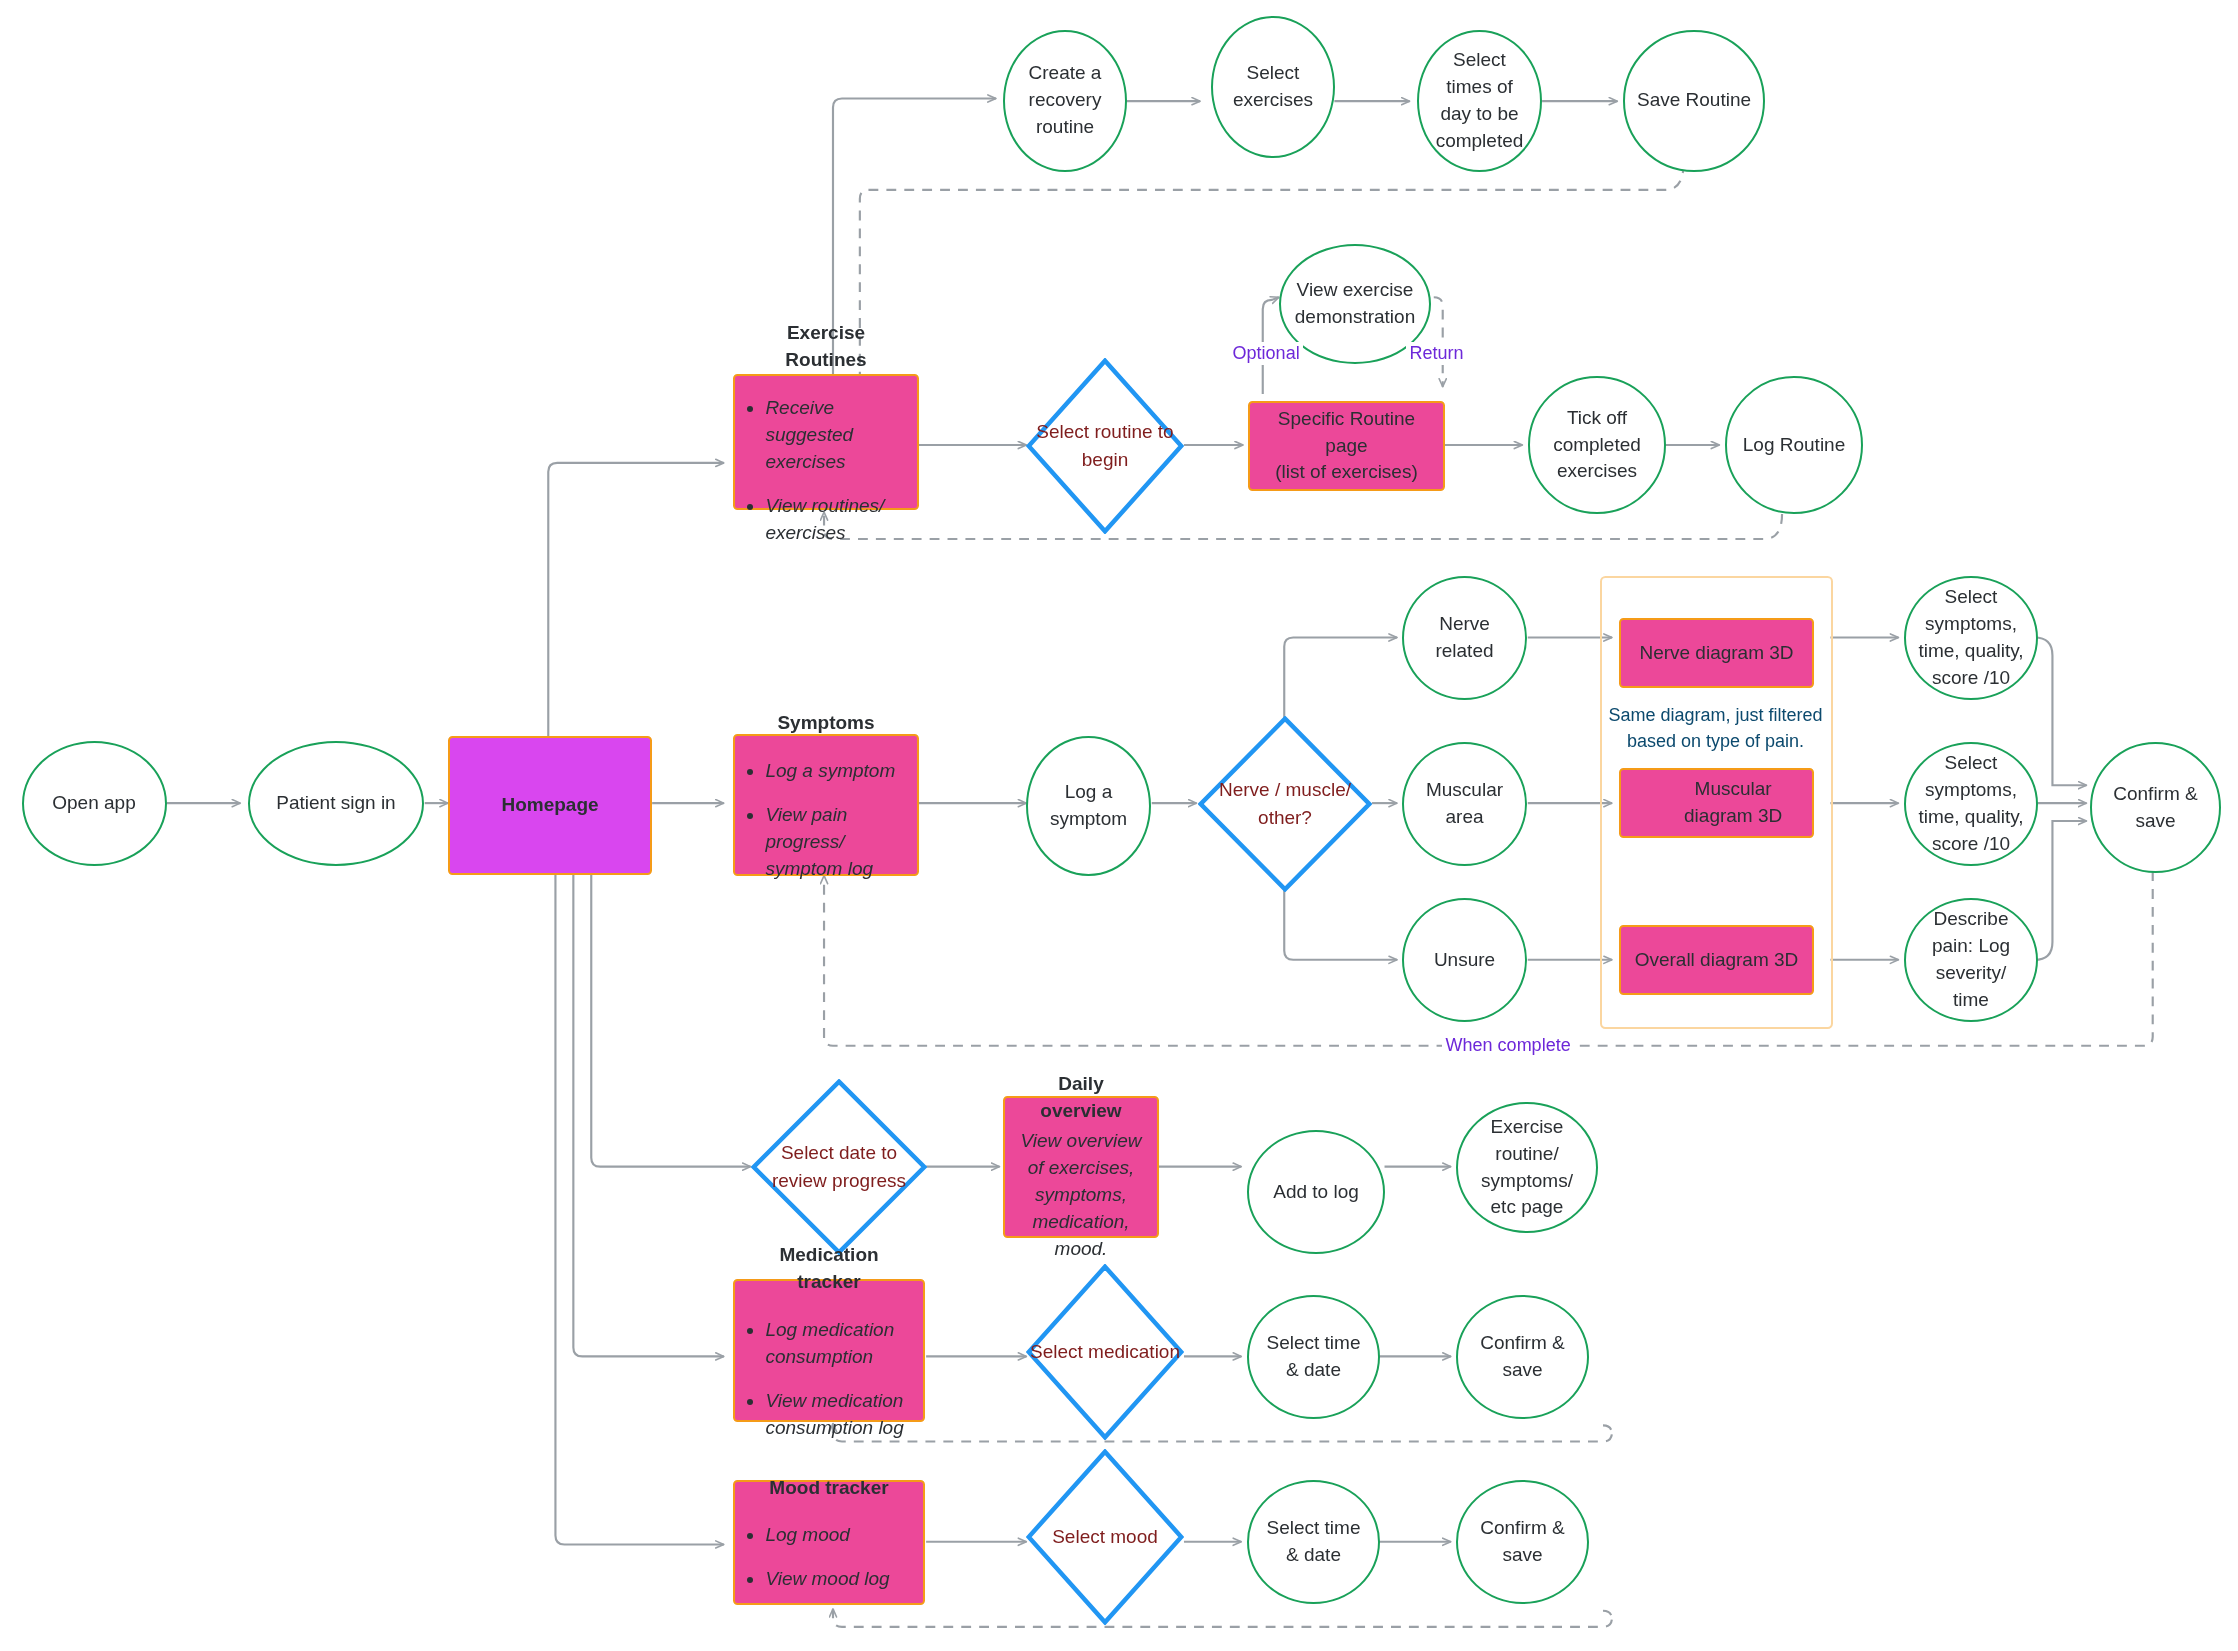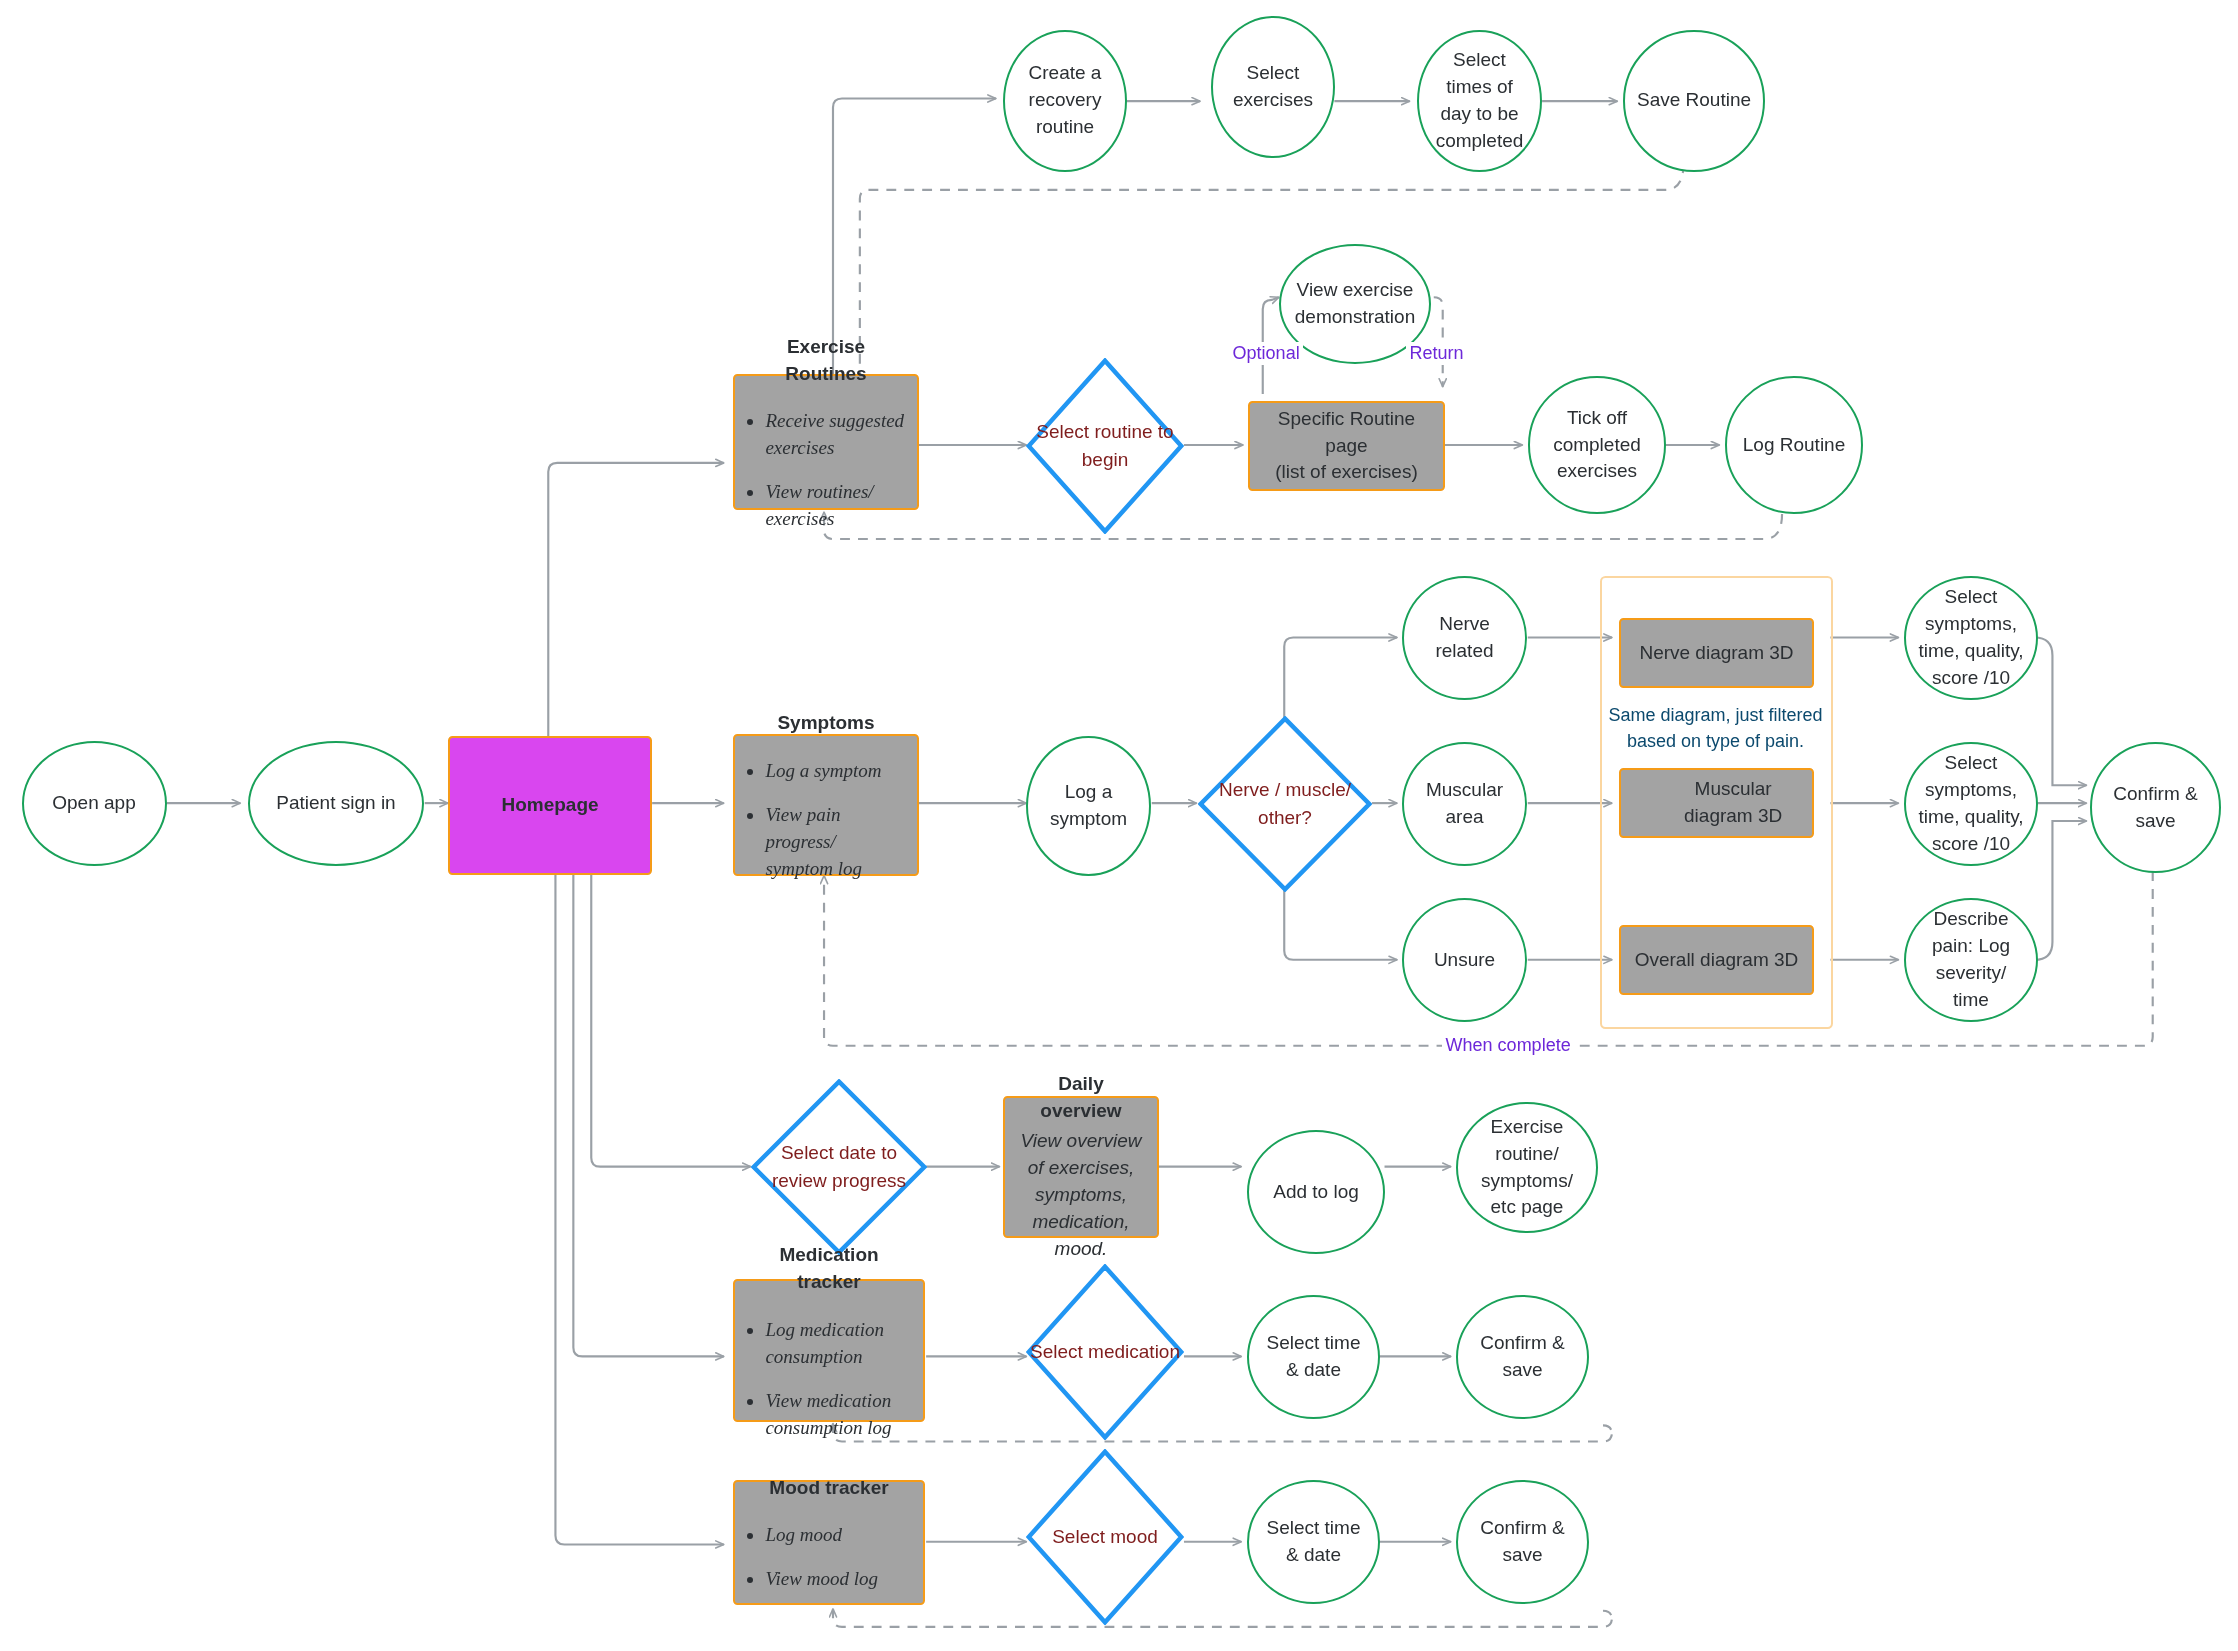--- a/index.html
+++ b/index.html
@@ -63,21 +63,21 @@
     justify-content: center;
     text-align: center;
     font-size: 19px;
     color: #7f1d1d;
     line-height: 1.45;
   }
   
   .rect {
     border: 2.7px solid #F59B18;
     border-radius: 4.5px;
-    background: #a3a3a3;
+    background: #ec4899;
     font-size: 19px;
     color: #2b2f33;
     padding: 9px 10.7px;
     justify-content: center;
   }
   .rect.filled {
     background: #d946ef;
     text-align: center;
   }
   .rect .title {
@@ -86,21 +86,20 @@
   }
   .rect ul {
     margin: 0;
     padding: 0 0 0 19.7px;
     text-align: left;
     list-style: disc;
   }
   .rect ul li {
     font-style: italic;
     margin: 17px 0;
-    font-family: Liberation Serif, serif;
   }
   .rect .sub {
     font-style: italic;
   }
   
   .group-box {
     position: absolute;
     box-sizing: border-box;
     border: 2.7px solid #FBD6A0;
     border-radius: 5.4px;

